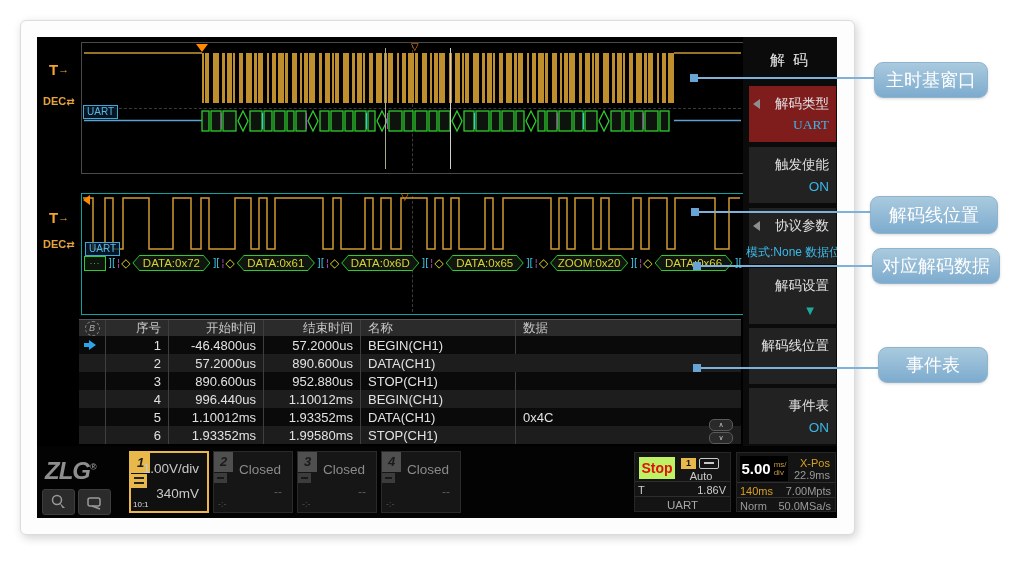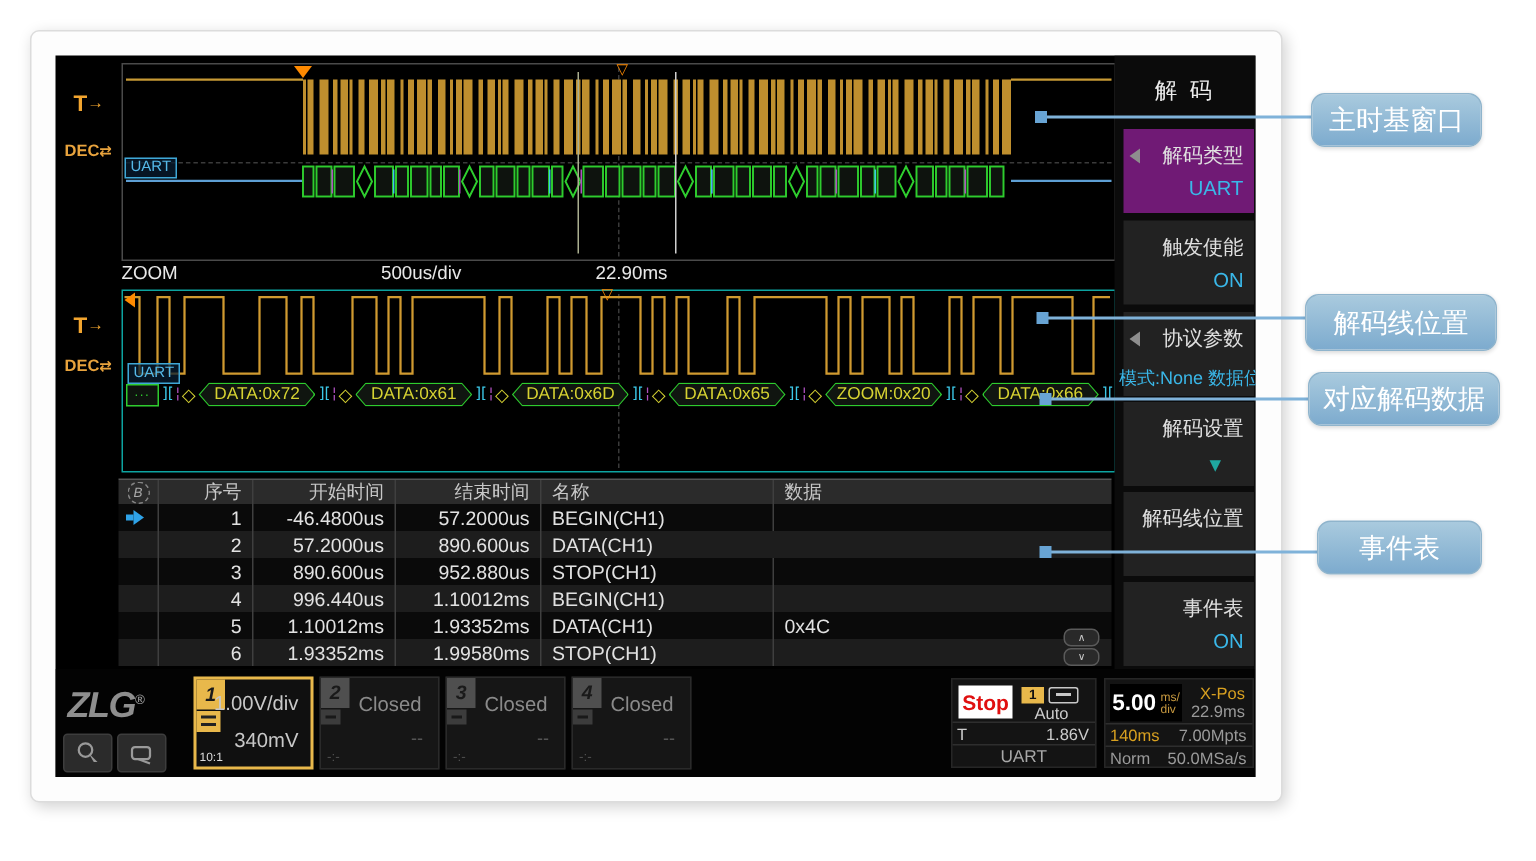--- a/index.html
+++ b/index.html
@@ -69,21 +69,21 @@
                   border-left:7px solid #2fa3e8;}
   .scroller{left:630px;top:99px;width:24px;height:26px;}
   .scr-btn{position:absolute;left:0;width:24px;height:12px;background:rgba(44,44,44,.9);
            border:1px solid #5a5a5a;border-radius:5px;color:#c8c8c8;font-size:7px;line-height:10px;
            text-align:center;box-sizing:border-box;}
 
   
   .sb-col{left:706px;top:0;width:94px;height:409px;background:#0b0b0b;}
   .sb-title{left:706px;top:14px;width:94px;text-align:center;color:#ececec;font-size:15px;letter-spacing:2px;}
   .sb-item{position:absolute;left:6px;width:87px;height:56px;background:#222;}
-  .sb-item.sel{background:#701a75;}
+  .sb-item.sel{background:#7f1d1d;font-family:Liberation Serif, serif;}
   .sb-label{position:absolute;right:7px;top:9px;color:#e0e0e0;font-size:13.5px;white-space:nowrap;}
   .sb-value{position:absolute;right:7px;bottom:9px;color:#3ab7e8;font-size:13.5px;white-space:nowrap;}
   .sb-value.small{font-size:12px;right:auto;left:-3px;bottom:3px;width:96px;overflow:hidden;}
   .sb-arrow{position:absolute;left:4px;top:13px;width:0;height:0;border-top:5px solid transparent;
             border-bottom:5px solid transparent;border-right:7px solid #8e8e8e;}
   .sb-drop{position:absolute;right:22px;bottom:8px;color:#1fa8a0;font-size:10px;}
 
   
   .statusbar{left:0;top:409px;width:800px;height:72px;background:#030303;}
   .zlg{left:8px;top:11px;color:#8e8e8e;font-size:24px;font-style:italic;font-weight:bold;letter-spacing:-1px;}
@@ -102,21 +102,21 @@
   .ch-coup:after{content:"";position:absolute;left:3px;top:8px;width:10px;border-top:2px dashed #222;}
   .ch-sub{position:absolute;left:0;top:21px;width:13px;height:10px;background:#3c3c3c;}
   .ch-sub:before{content:"";position:absolute;left:3px;top:4px;width:7px;height:2px;background:#191919;}
   .ch-probe{position:absolute;left:2px;bottom:2px;color:#ddd;font-size:8px;}
   .ch-vdiv{position:absolute;right:8px;top:8px;color:#c8c8c8;font-size:13.5px;}
   .ch-off{position:absolute;right:8px;bottom:10px;color:#c8c8c8;font-size:13.5px;}
   .ch-closed{position:absolute;left:14px;right:0;top:10px;text-align:center;color:#8a8a8a;font-size:13.5px;}
   .ch-dd{position:absolute;right:10px;top:33px;color:#5a5a5a;font-size:12px;}
   .ch-tt{position:absolute;left:4px;bottom:3px;color:#4f4f4f;font-size:9px;}
   .trig{left:597px;top:6px;width:97px;height:60px;background:#141414;border:1px solid #262626;box-sizing:border-box;}
-  .stop-box{position:absolute;left:4px;top:4px;width:36px;height:22px;background:#ffffff;color:#e01010;
+  .stop-box{position:absolute;left:4px;top:4px;width:36px;height:22px;background:#bef264;color:#e01010;
             font-weight:bold;font-size:14px;text-align:center;line-height:22px;}
   .src-chip{position:absolute;left:46px;top:5px;width:15px;height:11px;background:#e8b84b;color:#111;
             font-size:9px;font-weight:bold;text-align:center;line-height:11px;}
   .batt{position:absolute;left:64px;top:5px;width:20px;height:11px;border:1px solid #c8c8c8;border-radius:2px;box-sizing:border-box;}
   .batt:before{content:"";position:absolute;left:4px;top:3px;width:10px;height:2px;background:#c8c8c8;}
   .sweep{position:absolute;left:44px;top:17px;width:44px;text-align:center;color:#ccc;font-size:11px;}
   .trg-row2{position:absolute;left:0;top:28px;right:0;height:15px;border-top:1px solid #2e2e2e;color:#ccc;font-size:11px;}
   .trg-row3{position:absolute;left:0;top:43px;right:0;height:16px;border-top:1px solid #2e2e2e;text-align:center;
             color:#a8a8a8;font-size:11.5px;line-height:16px;}
   .tb{left:699px;top:6px;width:100px;height:60px;background:#141414;border:1px solid #262626;box-sizing:border-box;}
@@ -280,25 +280,20 @@
           <rect x="563" y="68" width="13" height="20" fill="#0e130e" stroke="#2ecc2e" stroke-width="1.3"></rect>
           <line x1="561.5" y1="70" x2="561.5" y2="86" stroke="#b050c0" stroke-width="1"></line>
           <rect x="578" y="68" width="9" height="20" fill="#0e130e" stroke="#2ecc2e" stroke-width="1.3"></rect>
         </svg>
       <div class="abs zoom-bracket"></div>
       <div class="abs trig-solid" style="left:114px;top:1px;"></div>
       <div class="abs trig-hollow sym" style="left:329px;top:-1px;">▽</div>
       <div class="abs uart-tag" style="left:1px;top:62px;">UART</div>
     </div>
 
-    <div class="abs zoom-head">
-      <span class="abs" style="left:0;">ZOOM</span>
-      <span class="abs" style="left:173px;">500us/div</span>
-      <span class="abs" style="left:316px;">22.90ms</span>
-    </div>
 
     <div class="abs zoom-window gridbg">
       <div class="abs cdashv" style="left:330px;top:2px;height:116px;"></div>
       <svg id="zoom-wave" class="abs" style="left:0;top:0;" width="661" height="62">
           <polyline points="1,4 11,4 11,55 23,55 23,4 31,4 31,55 41,55 41,4 67,4 67,55 91,55 91,4 109,4 109,55 119,55 119,4 127,4 127,55 153,55 153,4 169,4 169,55 177,55 177,4 185,4 185,55 193,55 193,4 241,4 241,55 251,55 251,4 259,4 259,55 283,55 283,4 291,4 291,55 299,55 299,4 309,4 309,55 319,55 319,4 345,4 345,55 353,55 353,4 361,4 361,55 369,55 369,4 377,4 377,55 403,55 403,4 411,4 411,55 421,55 421,4 469,4 469,55 477,55 477,4 485,4 485,55 493,55 493,4 511,4 511,55 519,55 519,4 527,4 527,55 551,55 551,4 559,4 559,55 567,55 567,4 585,4 585,55 593,55 593,4 633,4 633,55 647,55 647,4 658,4" fill="none" stroke="#d09a30" stroke-width="1.5"></polyline>
         </svg>
       <div class="abs zoom-trigpos" style="left:1px;top:1px;"></div>
       <div class="abs trig-hollow sym" style="left:319px;top:-2px;">▽</div>
       <div class="abs uart-tag" style="left:3px;top:48px;">UART</div>
       <div class="abs decode-row" id="decode-row">

